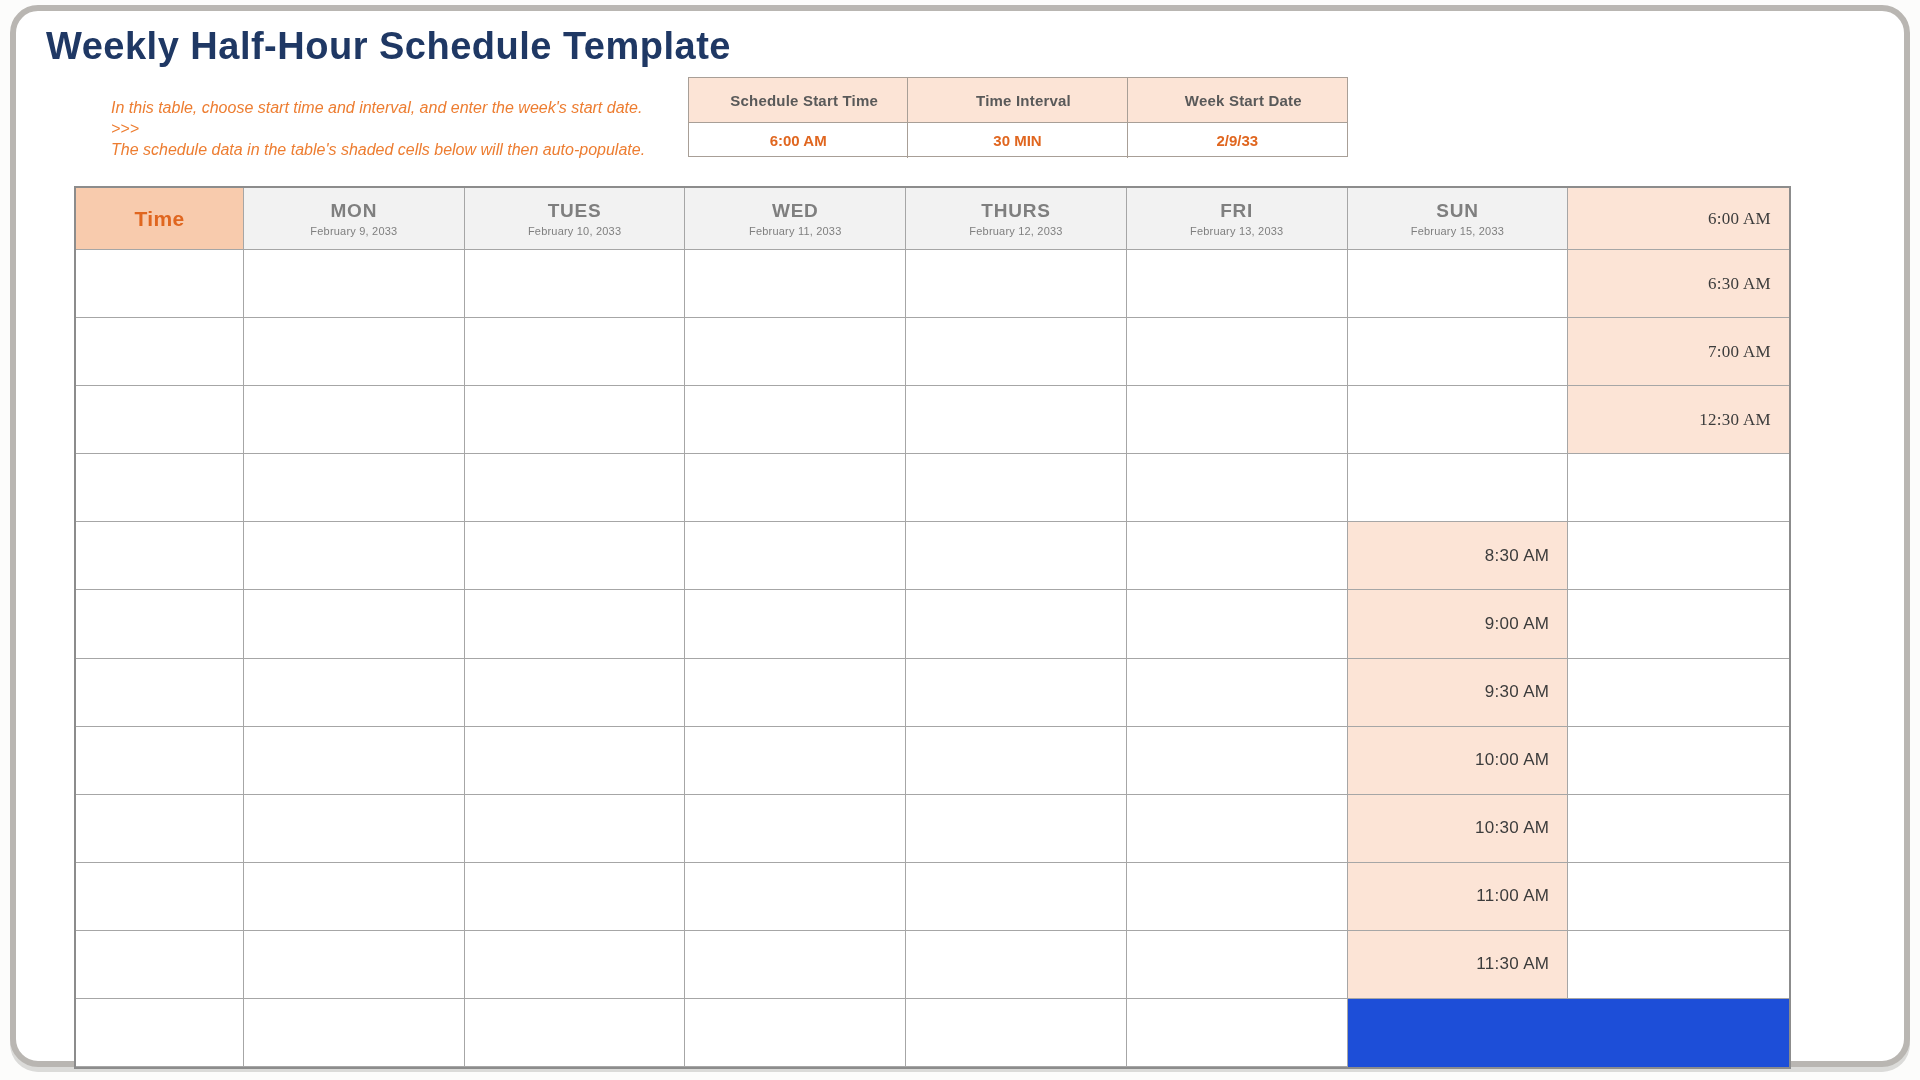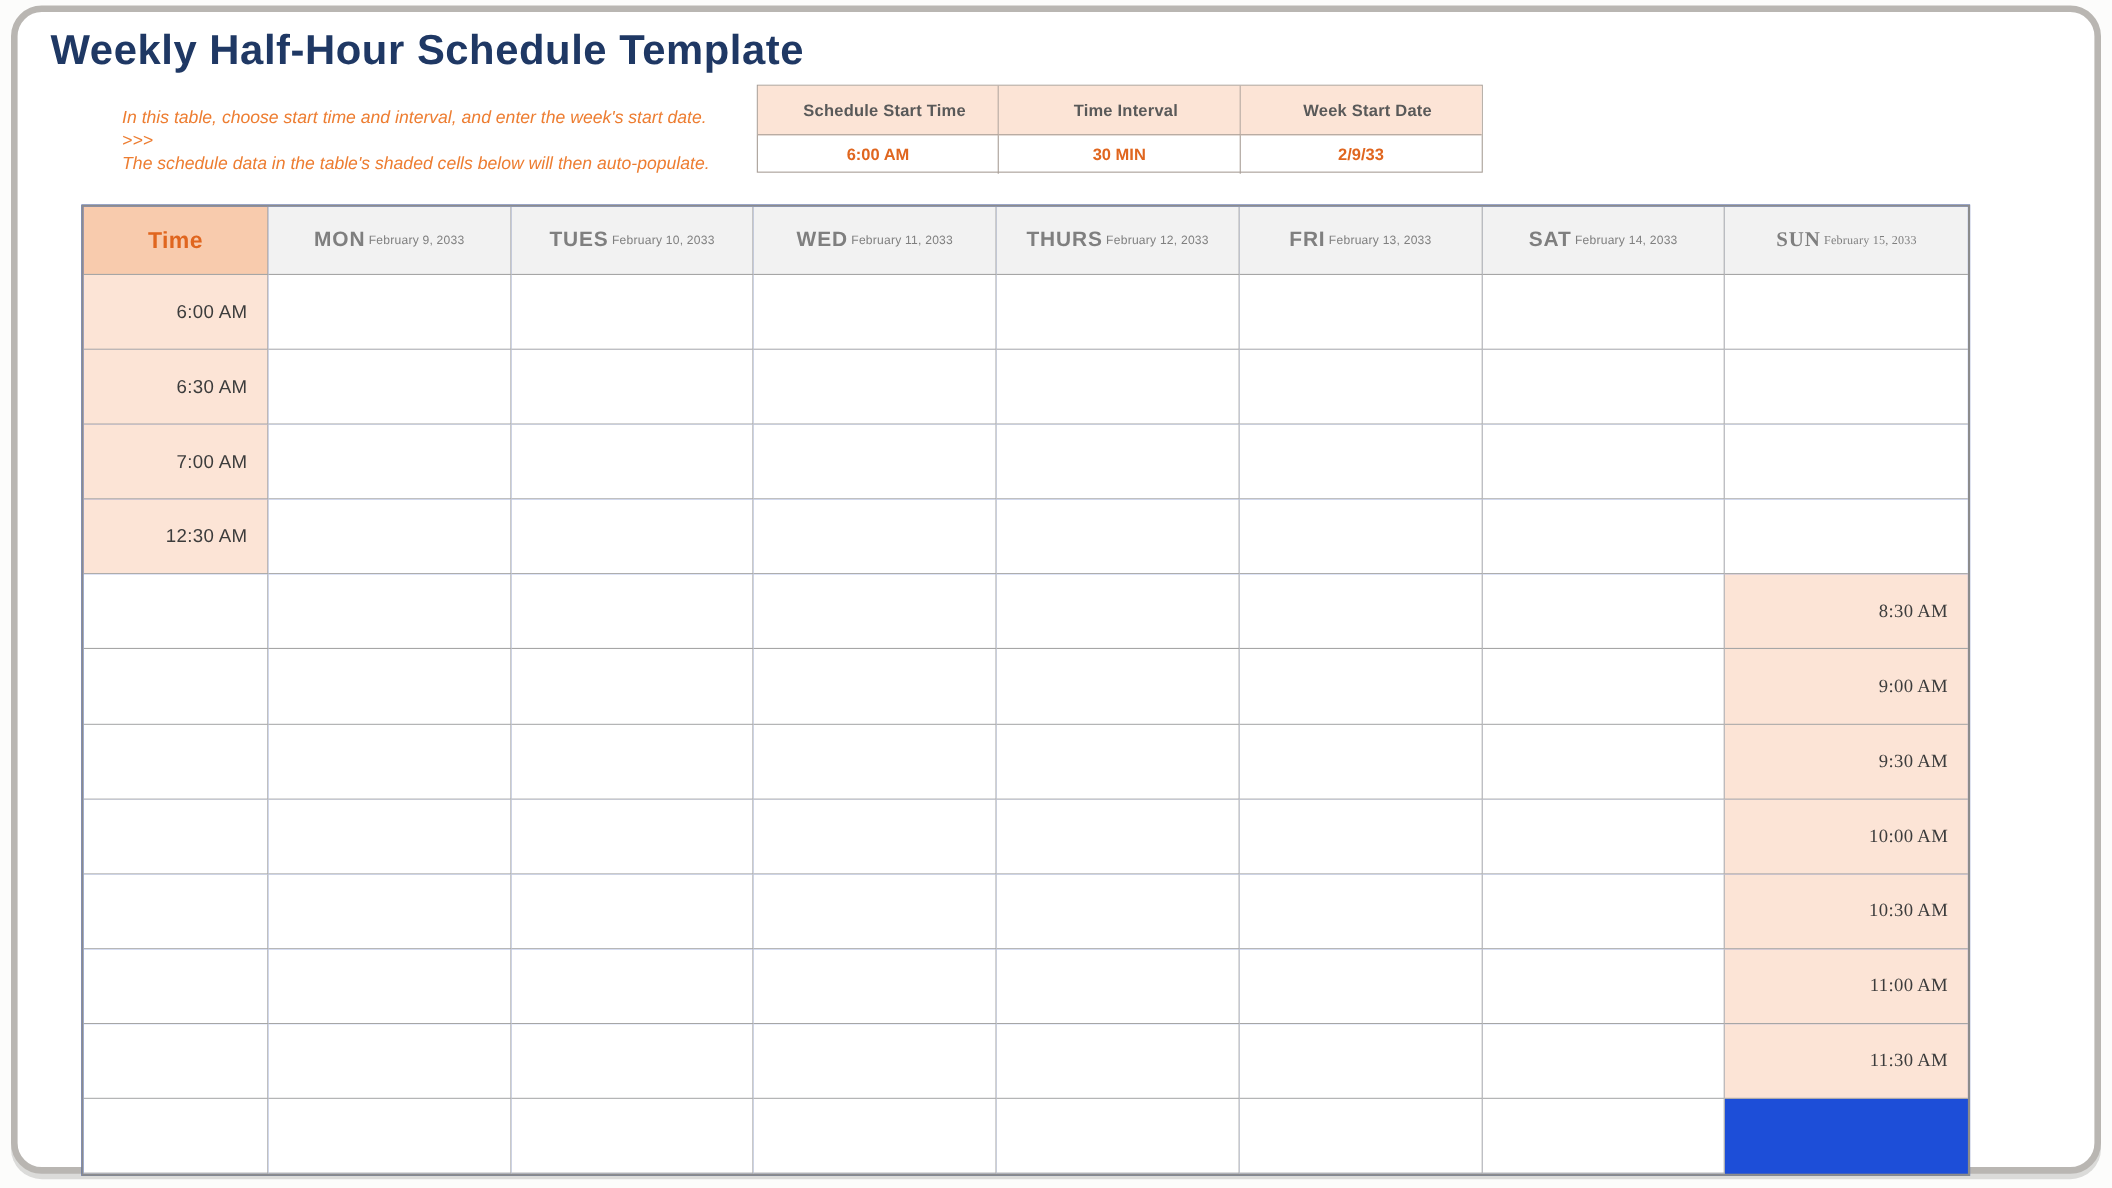--- a/index.html
+++ b/index.html
@@ -77,21 +77,21 @@
   }
   .schedule > div:nth-child(8n){border-right:none;font-family:Liberation Serif, serif;}
   .head{display:flex;align-items:center;justify-content:center;}
   .head.timehead{
     background:var(--timeHeaderBg);
     color:var(--accentOrange);
     font-size:21px; font-weight:700; letter-spacing:.3px;
   }
   .head.dayhead{
     background:var(--dayHeaderBg);
-    flex-direction:row; gap:3px;
+    flex-direction:column; gap:3px;
   }
   .dayhead .dname{font-size:19px;font-weight:700;color:var(--grayText);letter-spacing:.8px;}
   .dayhead .ddate{font-size:11px;color:var(--grayText);letter-spacing:.2px;}
   .timecell{
     background:var(--timeCellBg);
     display:flex; align-items:center; justify-content:flex-end;
     padding-right:18px;
     font-size:17px; color:var(--timeText); letter-spacing:.3px;
   }
   .bodycell{background:#ffffff;}
@@ -133,24 +133,20 @@
       </div>
       <div class="head dayhead">
         <div class="dname">THURS</div>
         <div class="ddate">February 12, 2033</div>
       </div>
       <div class="head dayhead">
         <div class="dname">FRI</div>
         <div class="ddate">February 13, 2033</div>
       </div>
       <div class="head dayhead">
-        <div class="dname">SAT</div>
-        <div class="ddate">February 14, 2033</div>
-      </div>
-      <div class="head dayhead">
         <div class="dname">SUN</div>
         <div class="ddate">February 15, 2033</div>
       </div>
       <div class="timecell">6:00 AM</div>
       <div class="bodycell"></div>
       <div class="bodycell"></div>
       <div class="bodycell"></div>
       <div class="bodycell"></div>
       <div class="bodycell"></div>
       <div class="bodycell"></div>

